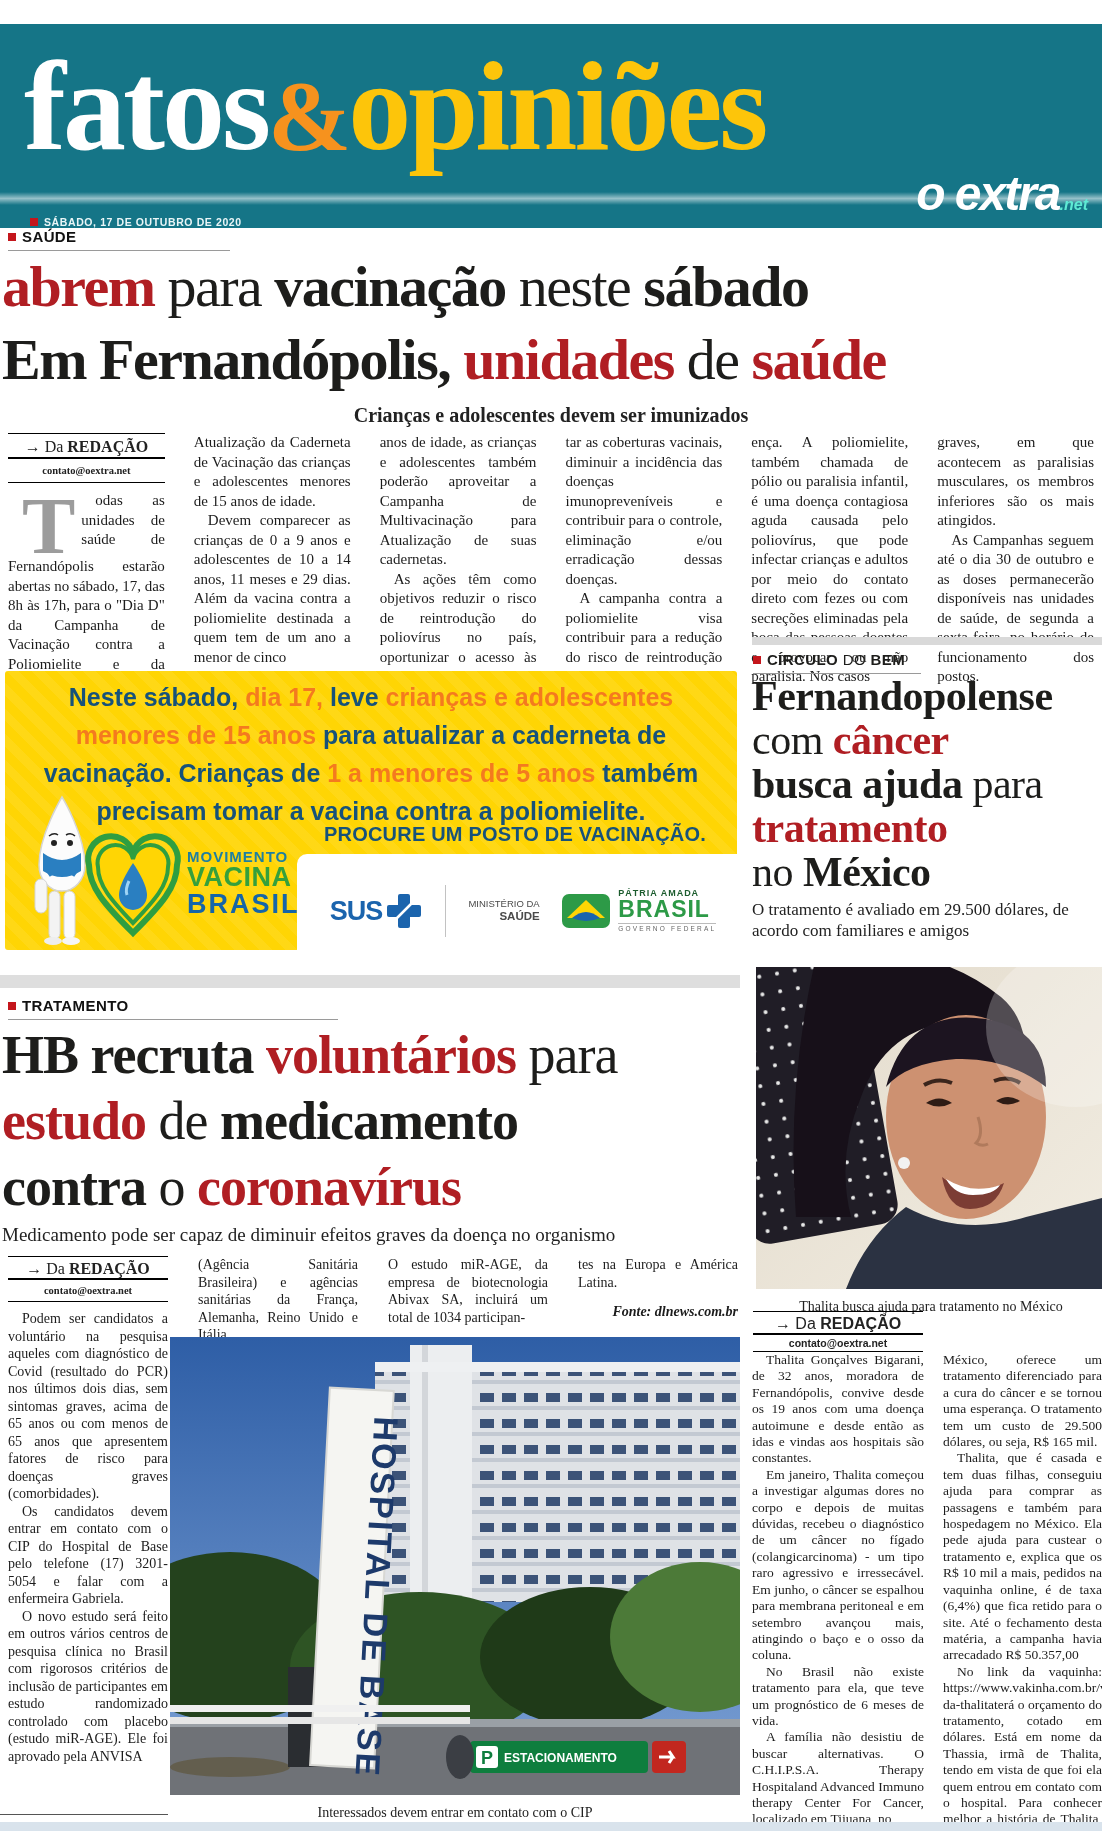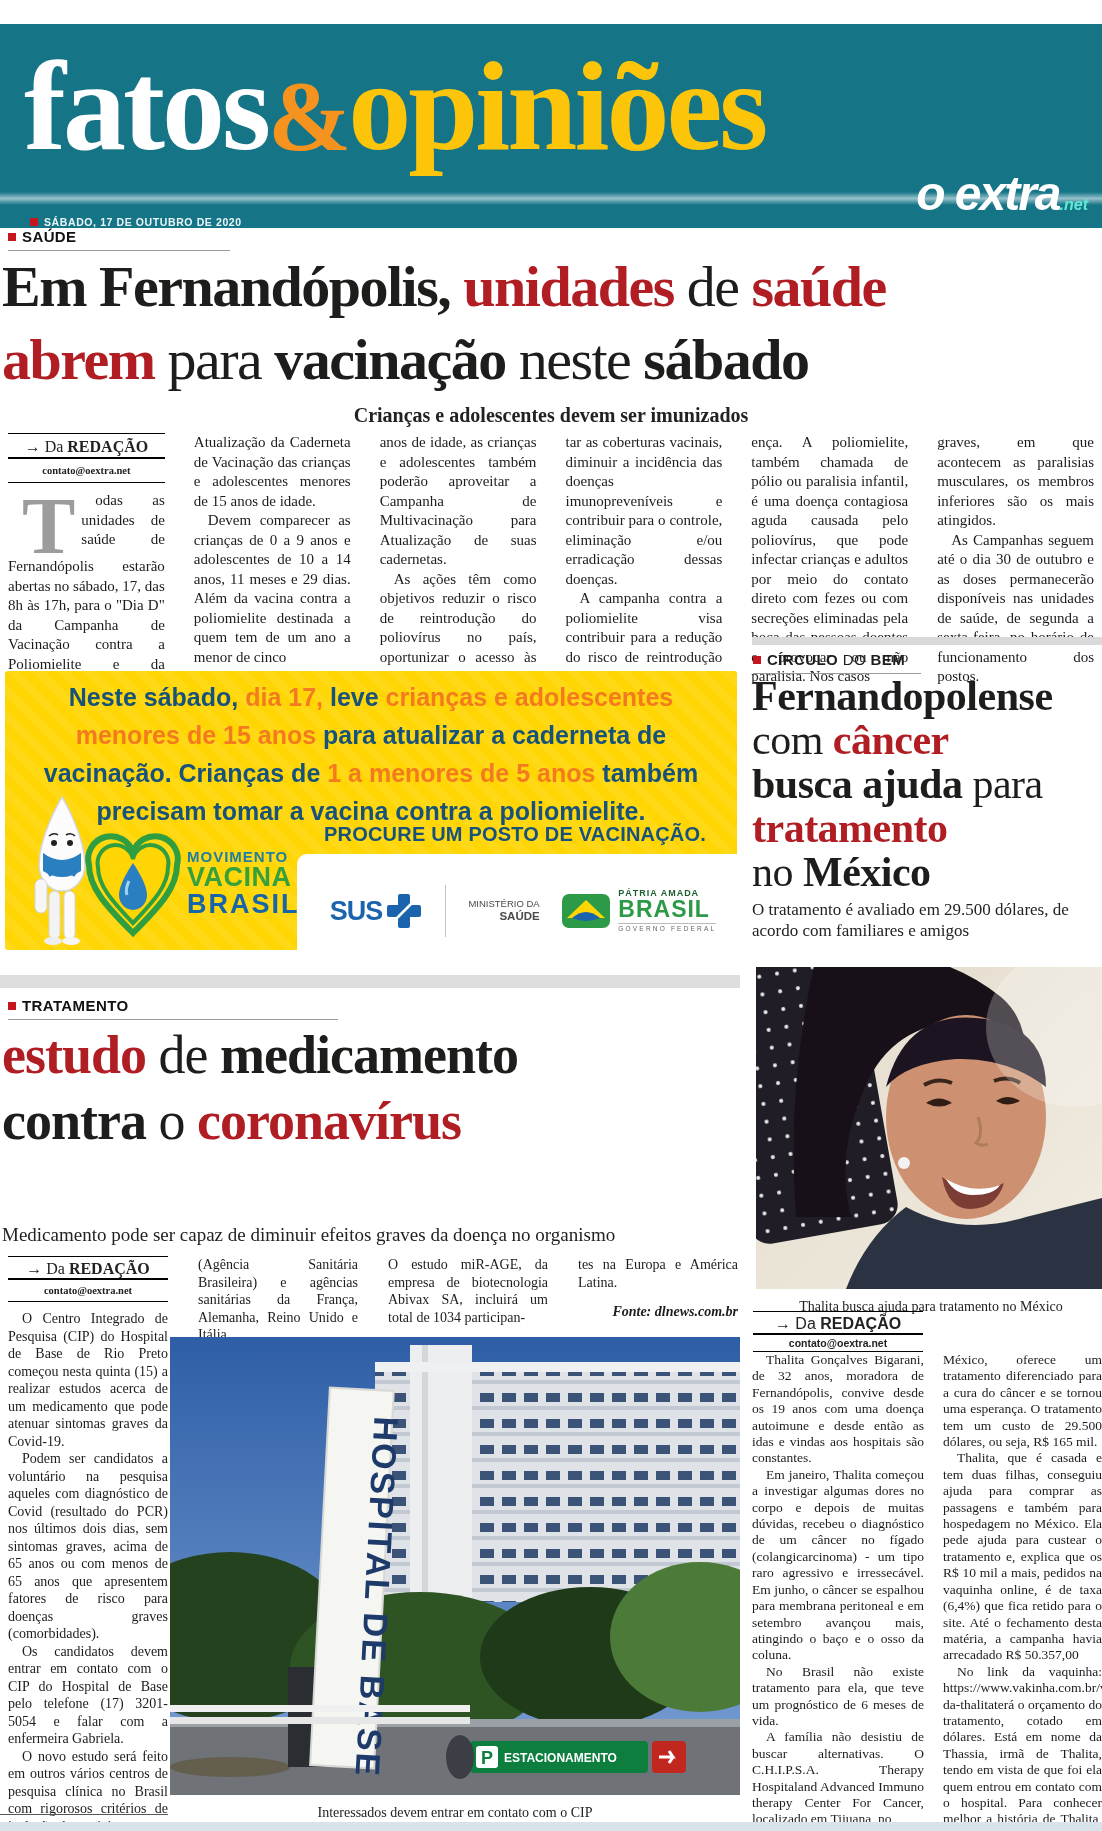--- a/index.html
+++ b/index.html
@@ -121,22 +121,22 @@
     <div class="oextra">
       <span>o extra</span><span class="net">.net</span>
     </div>
   </header>
 
   <div class="tag" style="left:8px;top:228px;width:222px;">
     <span class="red-sq"></span>
     <span>SAÚDE</span>
   </div>
   <div class="headline h1a">
+    <div><span class="seg seg-r">abrem </span><span class="seg seg-l">para </span><span class="seg seg-k">vacinação </span><span class="seg seg-l">neste </span><span class="seg seg-k">sábado</span></div>
     <div><span class="seg seg-k">Em Fernandópolis, </span><span class="seg seg-r">unidades </span><span class="seg seg-l">de </span><span class="seg seg-r">saúde</span></div>
-    <div><span class="seg seg-r">abrem </span><span class="seg seg-l">para </span><span class="seg seg-k">vacinação </span><span class="seg seg-l">neste </span><span class="seg seg-k">sábado</span></div>
   </div>
   <div class="subtitle sub-a1">Crianças e adolescentes devem ser imunizados</div>
 
   <div class="cols cols-a1">
     <div class="col">
       <div class="byline">
         <div class="by1"><span>→</span> <span>Da </span><span class="red-bold">REDAÇÃO</span></div>
         <div class="by2">contato@oextra.net</div>
       </div>
       <p><span class="dropcap">T</span><span>odas as unidades de saúde de Fernandópolis estarão abertas no sábado, 17, das 8h às 17h, para o "Dia D" da Campanha de Vacinação contra a Poliomielite e da Campanha de Multivacinação para</span></p>
@@ -291,33 +291,33 @@
         <p>No link da vaquinha: https://www.vakinha.com.br/vaquinha/cura-da-thalitaterá o orçamento do tratamento, cotado em dólares. Está em nome da Thassia, irmã de Thalita, tendo em vista de que foi ela quem entrou em contato com o hospital. Para conhecer melhor a história de Thalita, acesse o Instagram: @thalitabigarani.</p>
       </div>
   </div>
 
   <div class="graybar gb-left"></div>
   <div class="tag" style="left:8px;top:997px;width:330px;">
     <span class="red-sq"></span>
     <span>TRATAMENTO</span>
   </div>
   <div class="headline h-hb">
+    <div><span class="seg seg-k">HB recruta </span><span class="seg seg-r">voluntários </span><span class="seg seg-l">para</span></div>
     <div><span class="seg seg-r">estudo </span><span class="seg seg-l">de </span><span class="seg seg-k">medicamento</span></div>
     <div><span class="seg seg-k">contra </span><span class="seg seg-l">o </span><span class="seg seg-r">coronavírus</span></div>
   </div>
   <div class="subtitle sub-hb">Medicamento pode ser capaz de diminuir efeitos graves da doença no organismo</div>
 
   <div class="cols cols-hb">
     <div class="col indent-first">
       <div class="byline">
         <div class="by1"><span>→</span> <span>Da </span><span class="red-bold">REDAÇÃO</span></div>
         <div class="by2">contato@oextra.net</div>
       </div>
       <div>
-          <p>O Centro Integrado de Pesquisa (CIP) do Hospital de Base de Rio Preto começou nesta quinta (15) a realizar estudos acerca de um medicamento que pode atenuar sintomas graves da Covid-19.</p>
           <p>Podem ser candidatos a voluntário na pesquisa aqueles com diagnóstico de Covid (resultado do PCR) nos últimos dois dias, sem sintomas graves, acima de 65 anos ou com menos de 65 anos que apresentem fatores de risco para doenças graves (comorbidades).</p>
           <p>Os candidatos devem entrar em contato com o CIP do Hospital de Base pelo telefone (17) 3201-5054 e falar com a enfermeira Gabriela.</p>
           <p>O novo estudo será feito em outros vários centros de pesquisa clínica no Brasil com rigorosos critérios de inclusão de participantes em estudo randomizado controlado com placebo (estudo miR-AGE). Ele foi aprovado pela ANVISA</p>
         </div>
     </div>
     <div class="col">
         <p>(Agência Sanitária Brasileira) e agências sanitárias da França, Alemanha, Reino Unido e Itália.</p>
       </div>
     <div class="col">
         <p>O estudo miR-AGE, da empresa de biotecnologia Abivax SA, incluirá um total de 1034 participan-</p>

